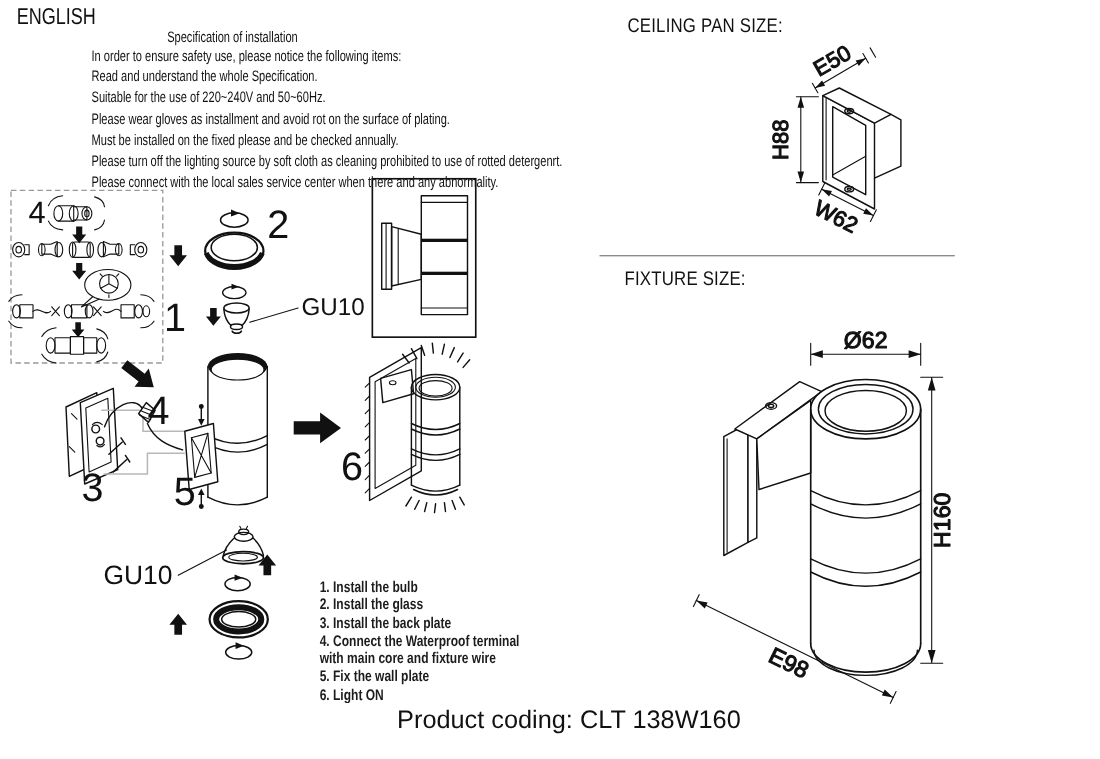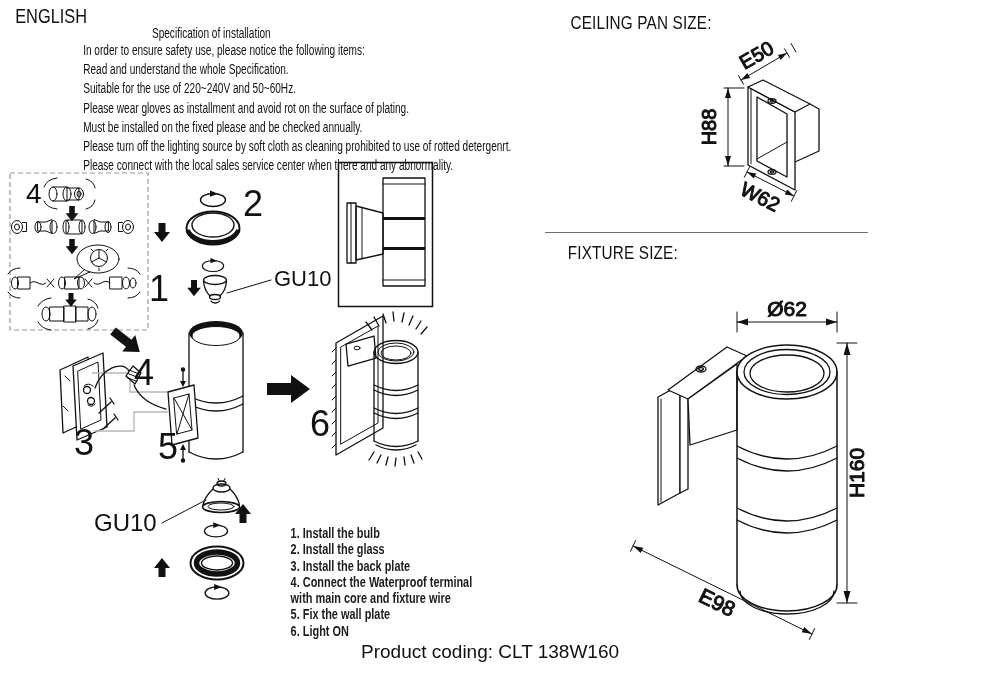--- a/index.html
+++ b/index.html
@@ -8,21 +8,21 @@
   #english{position:absolute;left:5px;top:4px;font-size:21px;transform:scaleX(.78);white-space:nowrap;}
   #spec-title{position:absolute;left:130px;top:26px;font-size:13.8px;transform:scaleX(.73);white-space:nowrap;}
   #instructions{position:absolute;left:4px;top:41px;font-size:13.8px;line-height:19.2px;
                 transform:scaleX(.73);white-space:nowrap;}
   #steps-list{position:absolute;left:265px;top:525px;font-size:14px;font-weight:bold;
               line-height:16.3px;transform:scaleX(.78);white-space:nowrap;color:#1c1c1c;}
   .sec-title{position:absolute;font-size:18px;transform:scaleX(.85);white-space:nowrap;letter-spacing:.2px;}
   #ceiling-title{left:558px;top:13px;}
   #fixture-title{left:558px;top:243px;}
   #divider{position:absolute;left:545px;top:232px;width:452px;border-top:1.6px solid #6e6e6e;}
-  #product-coding{position:absolute;left:361px;top:641px;font-size:19px;white-space:nowrap;}
+  #product-coding{position:absolute;left:361px;top:641px;font-size:23px;white-space:nowrap;}
   svg{position:absolute;overflow:visible;}
   svg text{font-family:"Liberation Sans",sans-serif;fill:#111;}
   .ln{stroke:#111;stroke-width:1.3;fill:none;stroke-linecap:round;stroke-linejoin:round;}
   .thin{stroke-width:1;}
   .fill{fill:#111;stroke:none;}
   .gray{stroke:#b8b8b8;stroke-width:1.4;fill:none;}
   .num{font-size:36px;}
   .dim{font-size:20px;}
 </style>
 </head>

